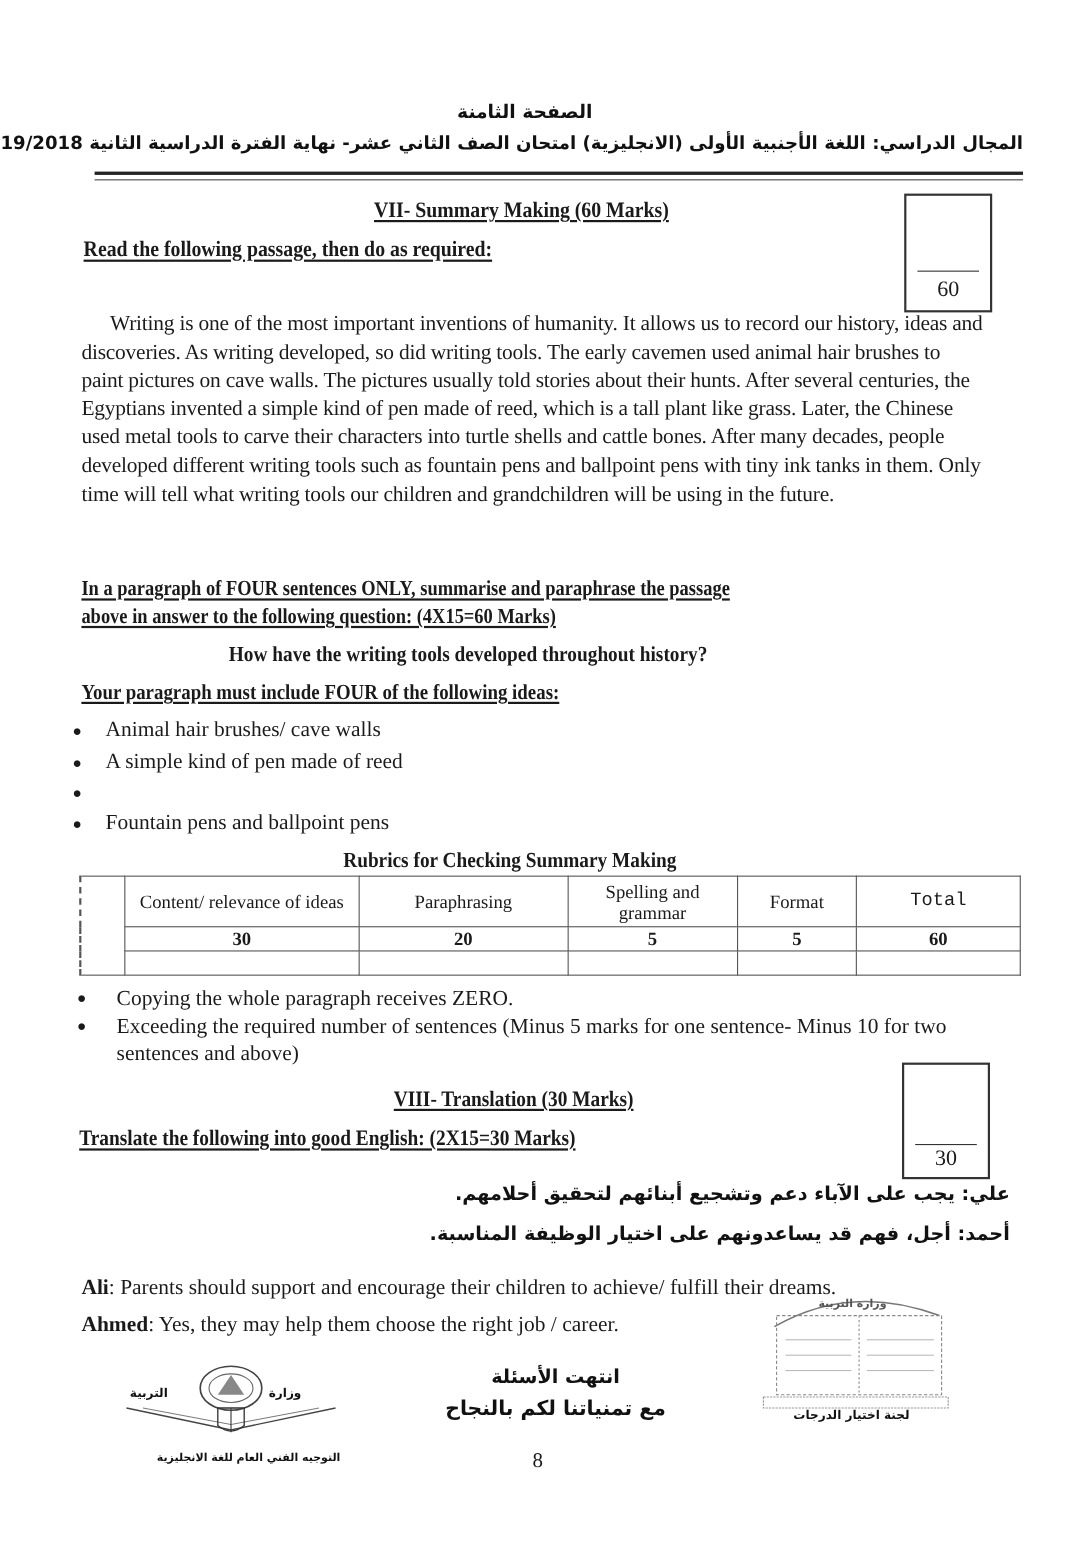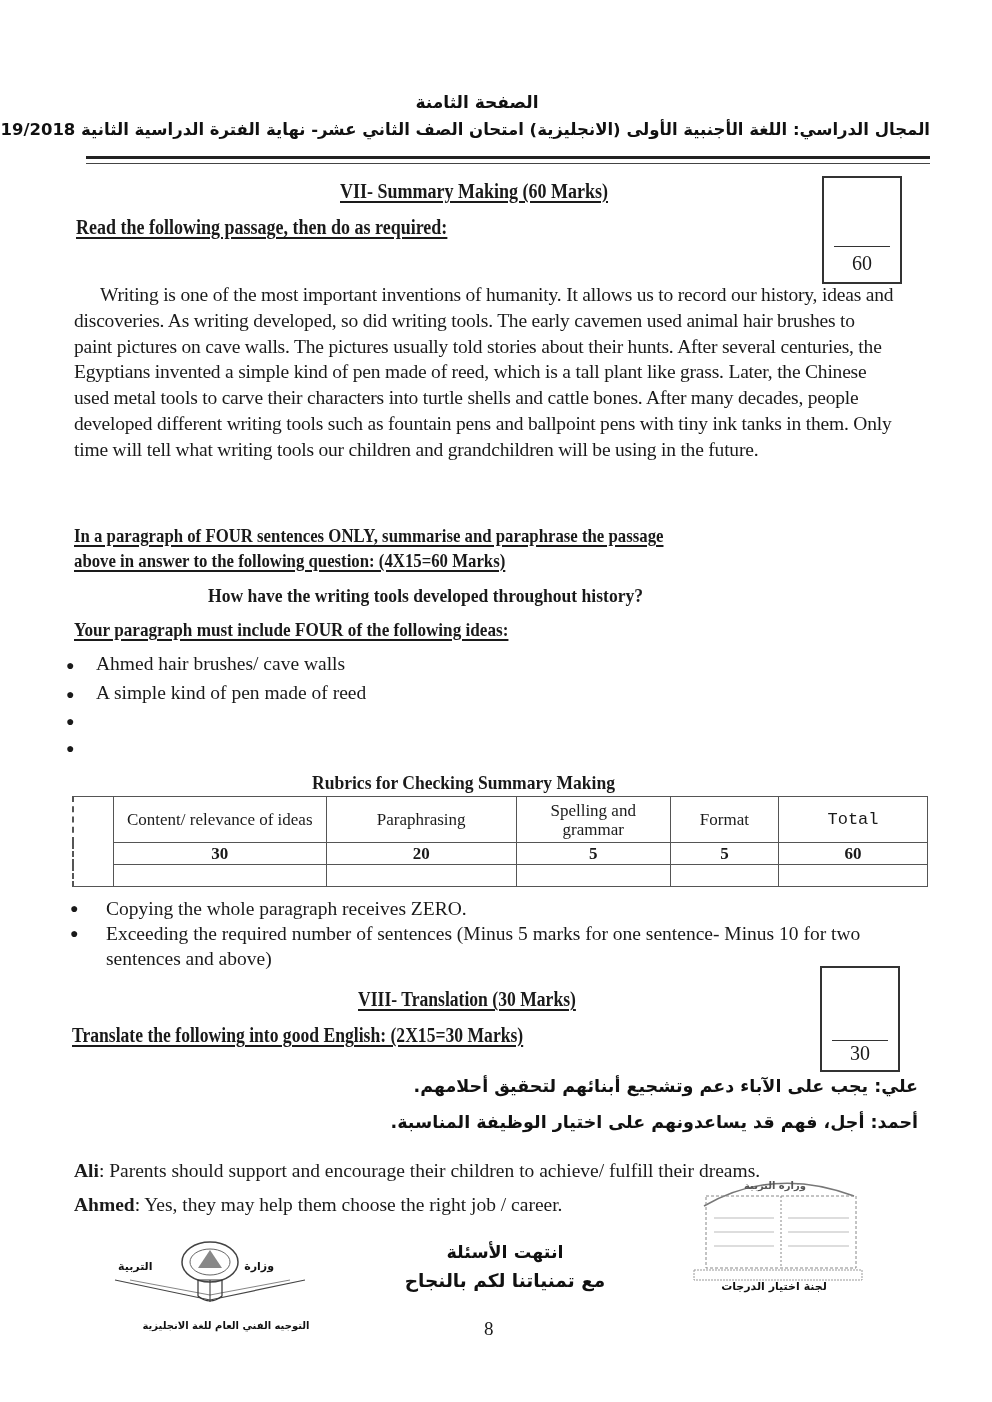--- a/index.html
+++ b/index.html
@@ -55,31 +55,32 @@
 </div>
 
 <div class="abs instr ul" style="top:523px; left:74px; white-space:nowrap; transform:scaleX(0.86); transform-origin:left top;">In a paragraph of FOUR sentences ONLY, summarise and paraphrase the passage</div>
 <div class="abs instr ul" style="top:548px; left:74px; white-space:nowrap; transform:scaleX(0.86); transform-origin:left top;">above in answer to the following question:   (4X15=60 Marks)</div>
 <div class="abs instr" style="top:583px; left:208px; white-space:nowrap; transform:scaleX(0.9); transform-origin:left top;">How have the writing tools developed throughout history?</div>
 <div class="abs instr ul" style="top:617px; left:74px; white-space:nowrap; transform:scaleX(0.88); transform-origin:left top;">Your paragraph must include FOUR of the following ideas:</div>
 
 <div class="abs bullets">
   <div class="bullet-item">
       <span class="bullet-dot">●</span>
-      <span>Ahmed hair brushes/ cave walls</span>
+      <span>Animal hair brushes/ cave walls</span>
     </div>
   <div class="bullet-item">
       <span class="bullet-dot">●</span>
       <span>A simple kind of pen made of reed</span>
     </div>
   <div class="bullet-item">
       <span class="bullet-dot">●</span>
     </div>
   <div class="bullet-item">
       <span class="bullet-dot">●</span>
+      <span>Fountain pens and ballpoint pens</span>
     </div>
 </div>
 
 <div class="abs instr" style="top:770px; left:312px; white-space:nowrap; transform:scaleX(0.9); transform-origin:left top;">Rubrics for Checking Summary Making</div>
 
 <table class="rubric">
   <tbody>
       <tr style="height:46px;">
     <td class="blank-col" rowspan="3"></td>
     <td style="width:190px; line-height:19px;">Content/ relevance of ideas</td>

